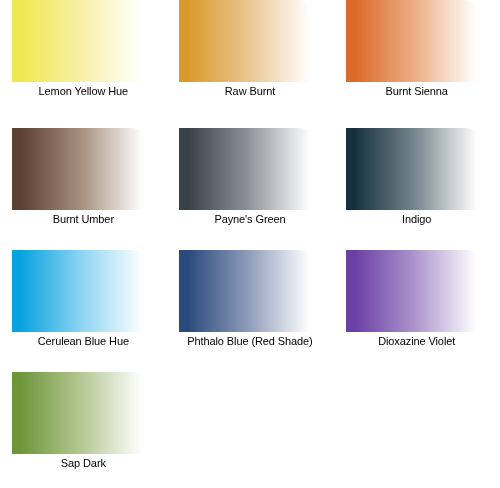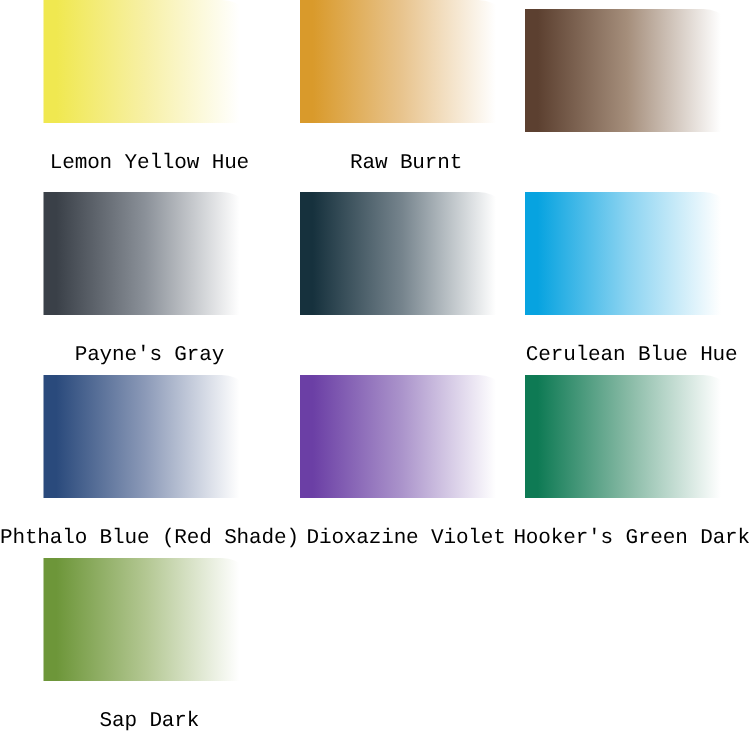--- a/index.html
+++ b/index.html
@@ -39,25 +39,25 @@
     height: 82px;
     margin-top: 0px;
     border-top-right-radius: 23px;
     box-sizing: border-box;
   }
 
   .swatch-label {
     display: block;
     width: 100%;
     text-align: center;
-    font-family: Liberation Mono, monospace;
-    font-size: 14px;
+    font-family: Liberation Sans, sans-serif;
+    font-size: 11px;
     line-height: 1;
     color: #000000;
-    margin-top: 20px;
+    margin-top: 4px;
     letter-spacing: -0.1px;
     white-space: nowrap;
   }
 
   
   .row-1 .swatch-chip { margin-top: 0; }
   .row-2 .swatch-chip { margin-top: 6px; }
   .row-3 .swatch-chip { margin-top: 6px; }
   .row-4 .swatch-chip { margin-top: 6px; }
 </style>
@@ -67,47 +67,49 @@
 <div id="swatch-grid">
 
   <div class="swatch-cell row-1">
     <div class="swatch-chip" title="Lemon Yellow Hue" style="background: linear-gradient(to right, rgb(240, 232, 80) 0%, rgb(240, 232, 80) 6%, rgb(247, 240, 166) 48%, rgb(255, 255, 255) 92%, rgb(255, 255, 255) 100%);"></div>
     <span class="swatch-label">Lemon Yellow Hue</span>
   </div>
   <div class="swatch-cell row-1">
     <div class="swatch-chip" title="Raw Sienna" style="background: linear-gradient(to right, rgb(217, 154, 43) 0%, rgb(217, 154, 43) 6%, rgb(232, 196, 142) 48%, rgb(255, 255, 255) 92%, rgb(255, 255, 255) 100%);"></div>
     <span class="swatch-label">Raw Burnt</span>
   </div>
+  <div class="swatch-cell row-1">
+    <div class="swatch-chip" title="Burnt Sienna" style="background: linear-gradient(to right, rgb(220, 106, 40) 0%, rgb(220, 106, 40) 6%, rgb(236, 174, 134) 48%, rgb(255, 255, 255) 92%, rgb(255, 255, 255) 100%);"></div>
+    <span class="swatch-label">Burnt Sienna</span>
+  </div>
 
   <div class="swatch-cell row-2">
     <div class="swatch-chip" title="Burnt Umber" style="background: linear-gradient(to right, rgb(92, 64, 48) 0%, rgb(92, 64, 48) 6%, rgb(165, 142, 123) 48%, rgb(255, 255, 255) 92%, rgb(255, 255, 255) 100%);"></div>
+    <span class="swatch-label">Burnt Umber</span>
   </div>
   <div class="swatch-cell row-2">
     <div class="swatch-chip" title="Payne's Gray" style="background: linear-gradient(to right, rgb(58, 64, 72) 0%, rgb(58, 64, 72) 6%, rgb(139, 145, 153) 48%, rgb(255, 255, 255) 92%, rgb(255, 255, 255) 100%);"></div>
-    <span class="swatch-label">Payne's Gray</span>
+    <span class="swatch-label">Payne's Green</span>
   </div>
 
   <div class="swatch-cell row-3">
     <div class="swatch-chip" title="Indigo" style="background: linear-gradient(to right, rgb(22, 49, 61) 0%, rgb(22, 49, 61) 6%, rgb(118, 132, 141) 48%, rgb(255, 255, 255) 92%, rgb(255, 255, 255) 100%);"></div>
+    <span class="swatch-label">Indigo</span>
   </div>
   <div class="swatch-cell row-3">
     <div class="swatch-chip" title="Cerulean Blue Hue" style="background: linear-gradient(to right, rgb(7, 163, 224) 0%, rgb(7, 163, 224) 6%, rgb(138, 211, 241) 48%, rgb(255, 255, 255) 92%, rgb(255, 255, 255) 100%);"></div>
     <span class="swatch-label">Cerulean Blue Hue</span>
   </div>
   <div class="swatch-cell row-3">
     <div class="swatch-chip" title="Phthalo Blue (Red Shade)" style="background: linear-gradient(to right, rgb(42, 74, 124) 0%, rgb(42, 74, 124) 6%, rgb(140, 154, 184) 48%, rgb(255, 255, 255) 92%, rgb(255, 255, 255) 100%);"></div>
     <span class="swatch-label">Phthalo Blue (Red Shade)</span>
   </div>
 
   <div class="swatch-cell row-4">
     <div class="swatch-chip" title="Dioxazine Violet" style="background: linear-gradient(to right, rgb(107, 63, 165) 0%, rgb(107, 63, 165) 6%, rgb(171, 148, 203) 48%, rgb(255, 255, 255) 92%, rgb(255, 255, 255) 100%);"></div>
     <span class="swatch-label">Dioxazine Violet</span>
   </div>
   <div class="swatch-cell row-4">
-    <div class="swatch-chip" title="Hooker's Green Dark" style="background: linear-gradient(to right, rgb(14, 122, 84) 0%, rgb(14, 122, 84) 6%, rgb(134, 185, 164) 48%, rgb(255, 255, 255) 92%, rgb(255, 255, 255) 100%);"></div>
-    <span class="swatch-label">Hooker's Green Dark</span>
-  </div>
-  <div class="swatch-cell row-4">
     <div class="swatch-chip" title="Sap Green" style="background: linear-gradient(to right, rgb(109, 150, 57) 0%, rgb(109, 150, 57) 6%, rgb(179, 199, 146) 48%, rgb(255, 255, 255) 92%, rgb(255, 255, 255) 100%);"></div>
     <span class="swatch-label">Sap Dark</span>
   </div>
 
 </div>
 
 </body></html>

